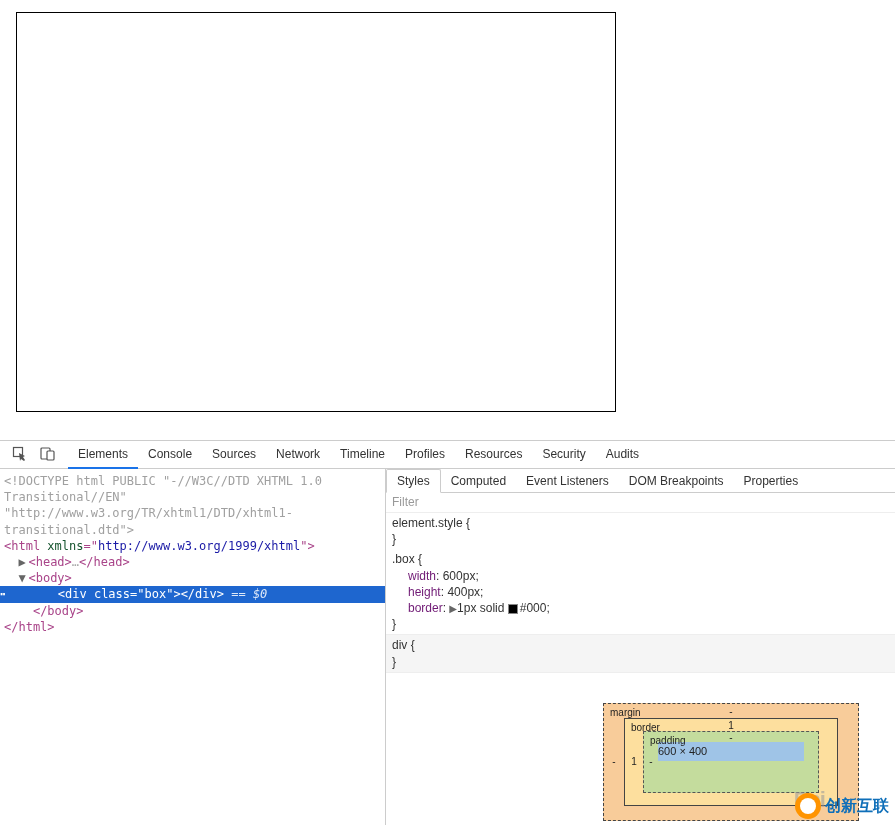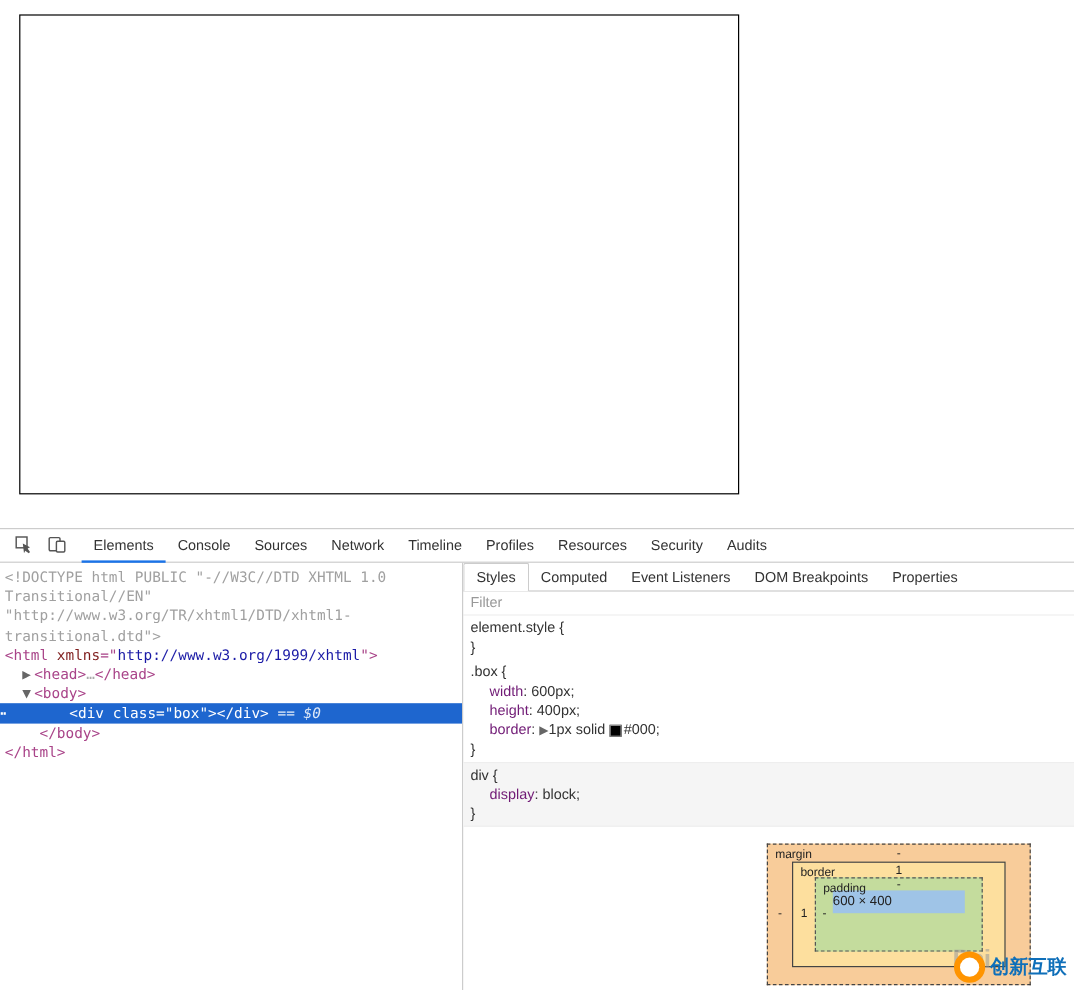--- a/index.html
+++ b/index.html
@@ -84,21 +84,21 @@
     font-family: Consolas, Menlo, monospace;
     font-size: 12px;
     padding: 4px 0 0 4px;
     line-height: 1.35;
     overflow: hidden;
     position: relative;
   }
   .dom-line { white-space: pre; }
   .dom-comment { color: #a0a0a0; }
   .dom-tag { color: #a94489; }
-  .dom-attr-name { color: #7f1d1d; }
+  .dom-attr-name { color: #14532d; }
   .dom-attr-val { color: #1a1aa6; }
   .dom-sel {
     background: #1e66cf;
     color: #fff;
     padding: 0 0 0 0;
     display: block;
     margin-left: -4px;
   }
   .dom-sel .dom-tag, .dom-sel .dom-attr-name, .dom-sel .dom-attr-val,
   .dom-sel .dom-text, .dom-sel .aux { color: #fff; }
@@ -167,21 +167,21 @@
     background: #000; vertical-align: middle; margin-right: 2px;
     border: 1px solid #888;
   }
   .small-tri { color: #666; font-size: 10px; }
 
   
   .boxmodel-wrap {
     position: absolute;
     right: 36px;
     bottom: 4px;
-    width: 220px;
+    width: 256px;
     height: 118px;
   }
   .bm-margin {
     background: #f8cc9a;
     border: 1px dashed #444;
     padding: 14px 20px 14px 20px;
     position: relative;
     font-size: 10px;
     color: #222;
     height: 100%;
@@ -316,21 +316,20 @@
         </div>
         <div class="css-block">
           <div class="sel">.box {</div>
           <div class="decl"><span class="prop">width</span><span>: </span><span class="val">600px</span><span>;</span></div>
           <div class="decl"><span class="prop">height</span><span>: </span><span class="val">400px</span><span>;</span></div>
           <div class="decl"><span class="prop">border</span><span>: </span><span class="small-tri">▶</span><span class="val">1px solid </span><span class="swatch"></span><span class="val">#000</span><span>;</span></div>
           <div class="sel">}</div>
         </div>
         <div class="css-block ua">
           <div class="sel">div {</div>
-          <div class="decl"><span class="prop">display</span><span>: </span><span class="val">block</span><span>;</span></div>
           <div class="sel">}</div>
         </div>
 
         <div class="boxmodel-wrap">
           <div class="bm-margin">
             <span class="bm-label">margin</span>
             <span class="bm-side" style="top:8px;left:50%">-</span>
             <span class="bm-side" style="top:50%;left:10px">-</span>
             <div class="bm-border">
               <span class="bm-label">border</span>

